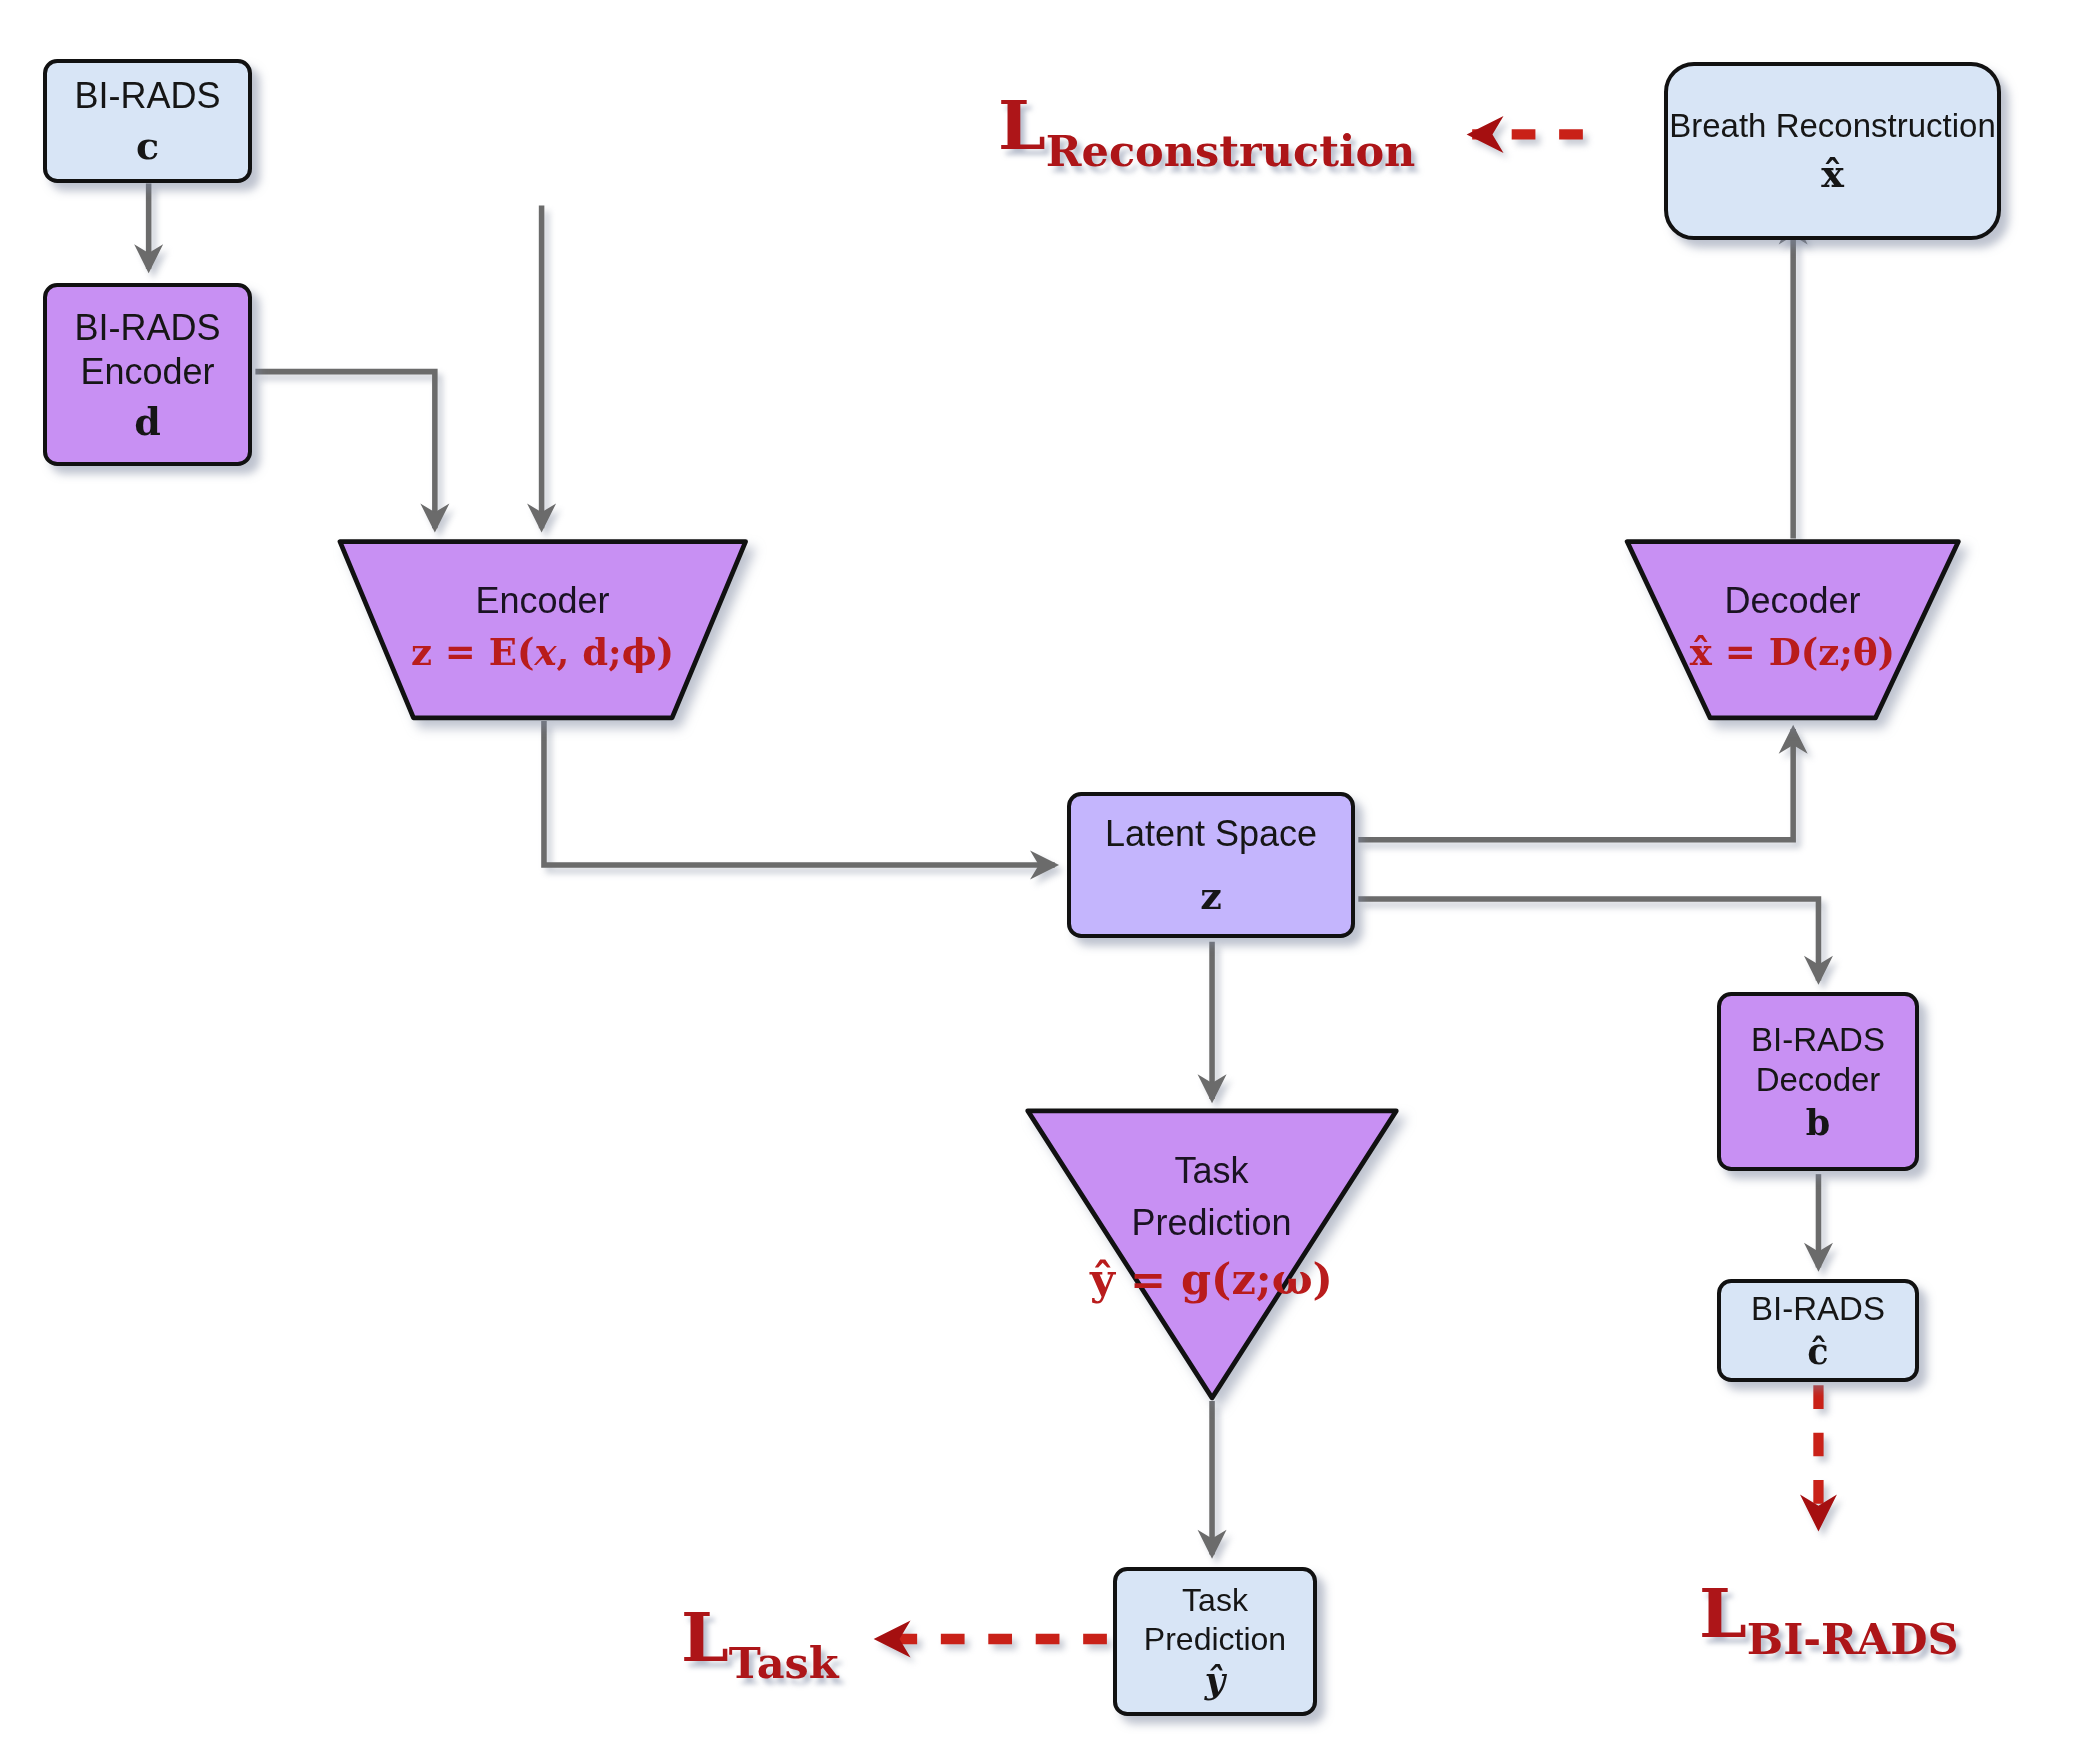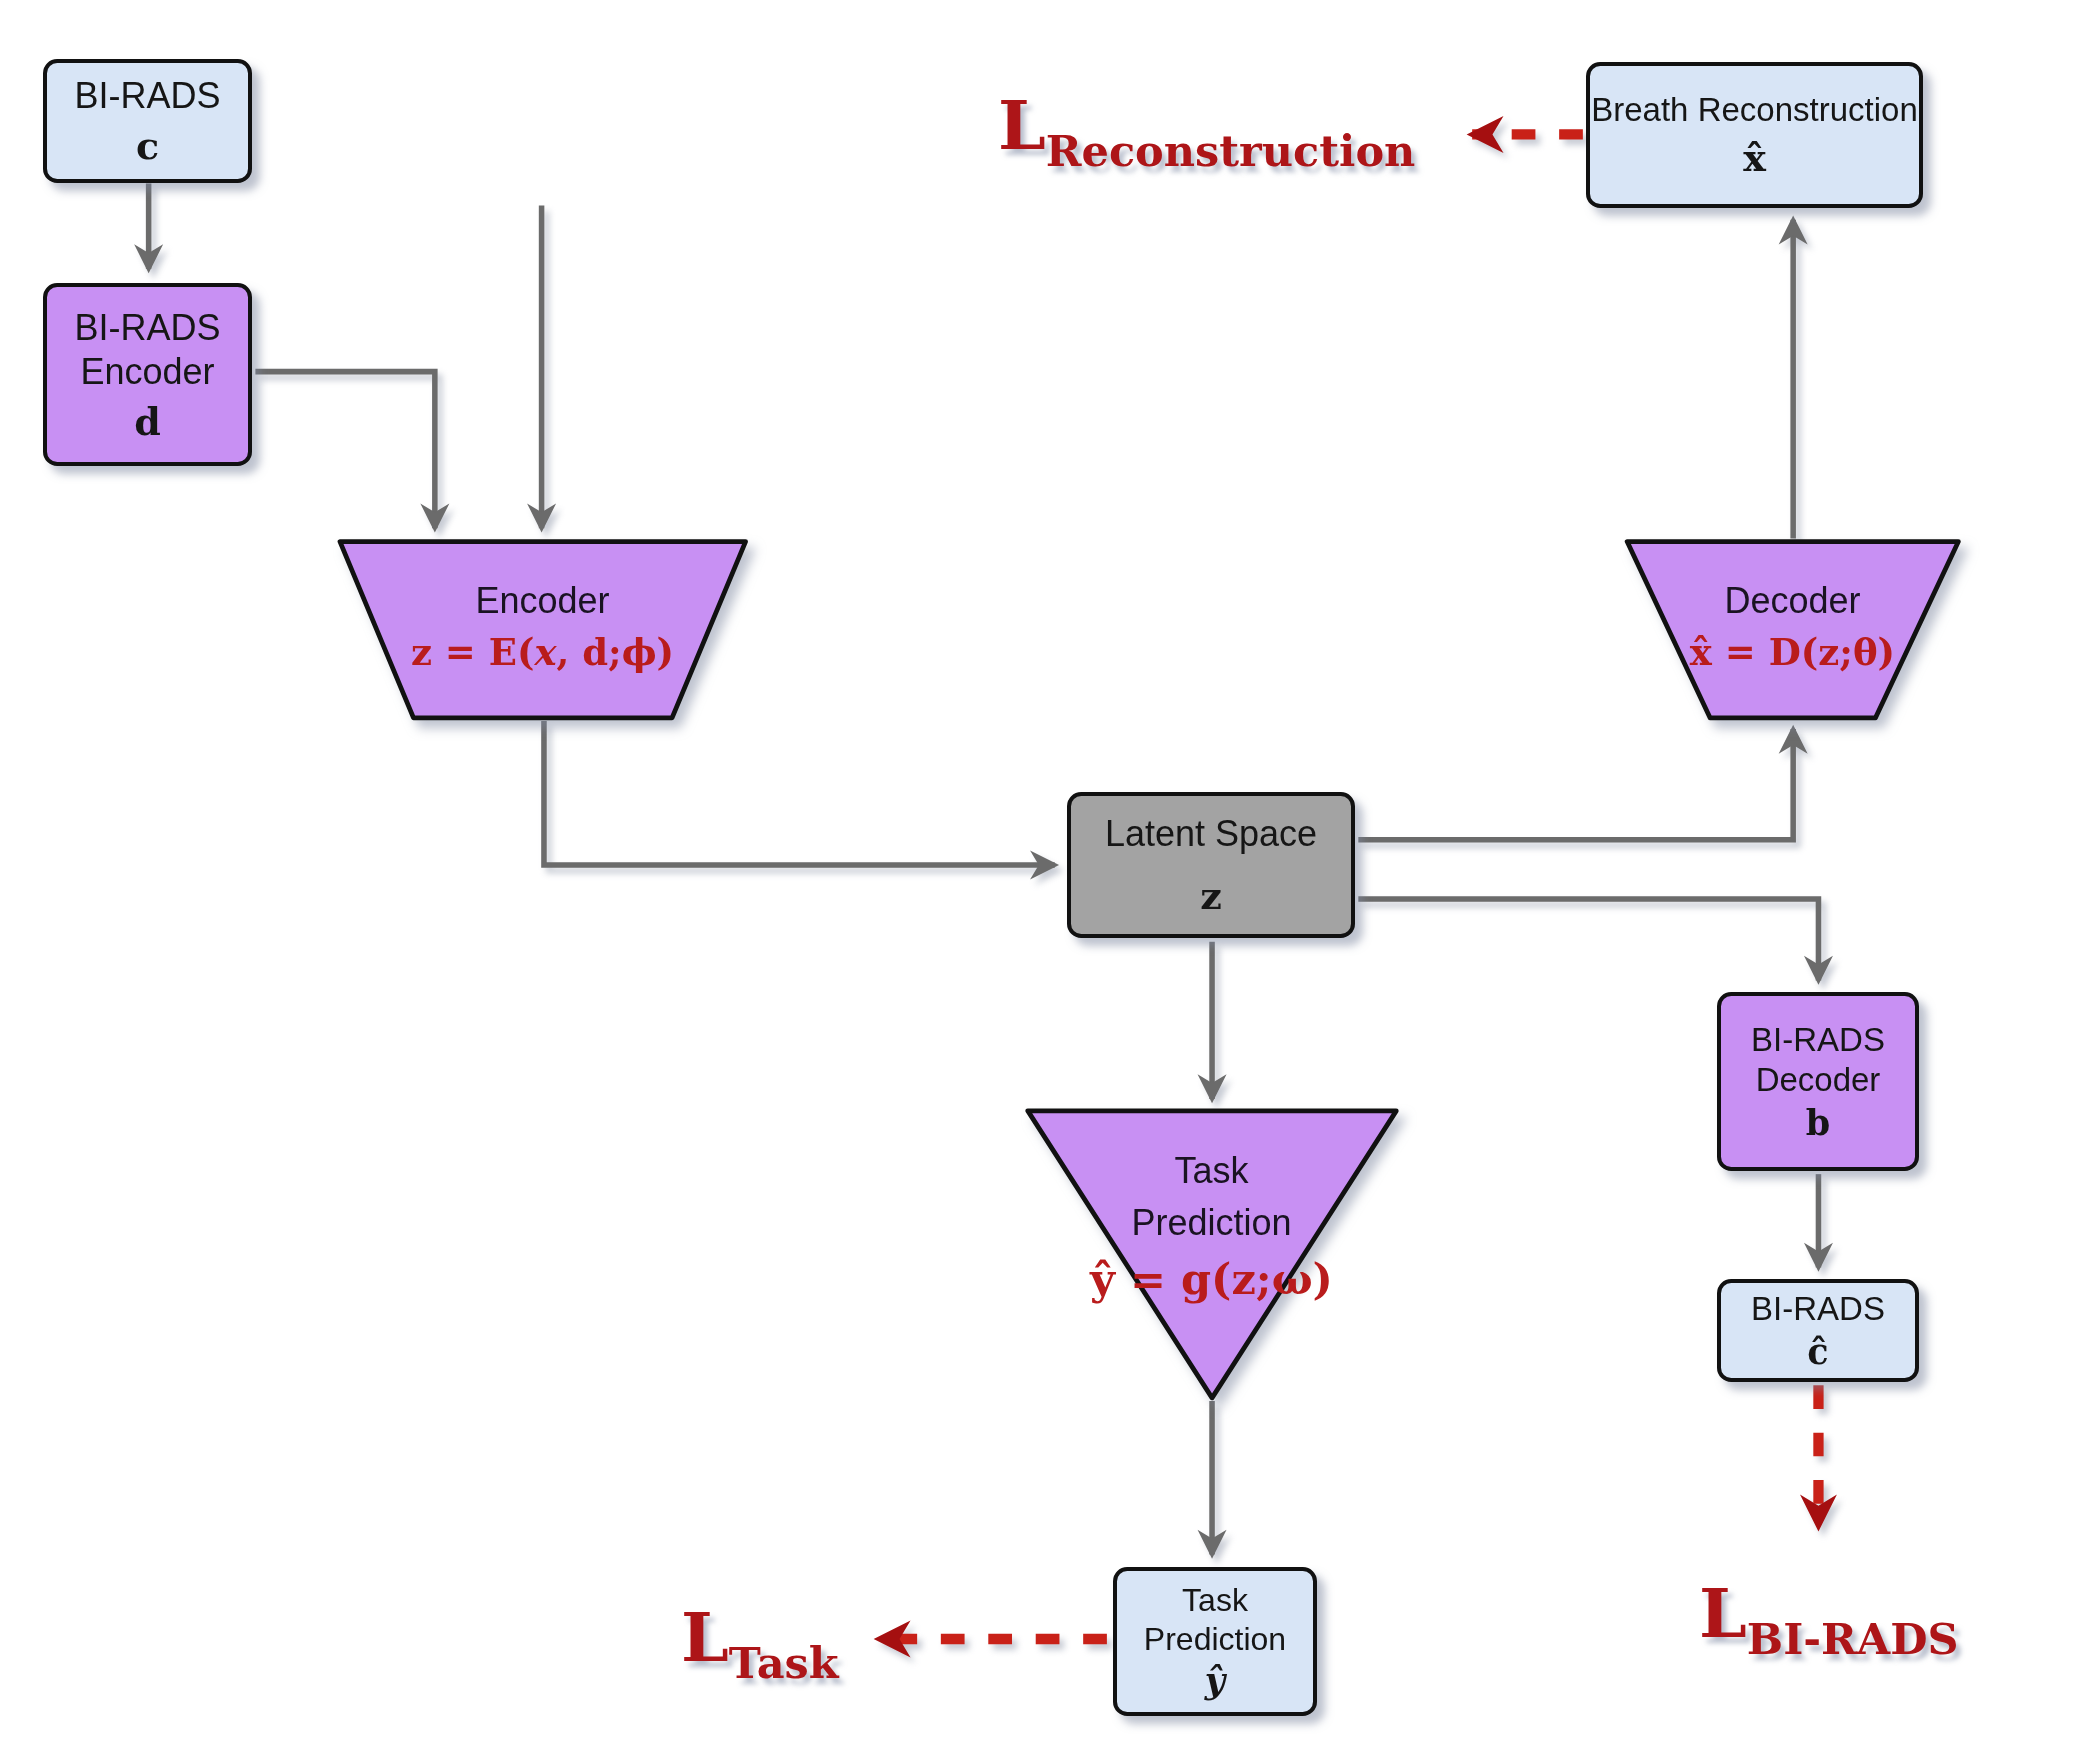--- a/index.html
+++ b/index.html
@@ -20,21 +20,21 @@
     border:4px solid #111111;
     border-radius:14.2px;
     display:flex;flex-direction:column;
     align-items:center;justify-content:center;
     text-align:center;
     box-shadow:7.1px 8px 8.7px rgba(125,135,160,0.5);
     color:#161616;
   }
   .blue{background:#d8e5f6;}
   .purple{background:#c890f3;}
-  .gold{background:#a3a3a3;gap:12px;}
+  .gold{background:#c4b5fd;gap:12px;}
 
   .lbl{font-size:36px;line-height:1.22;}
   .lbl.sm{font-size:33px;}
   .lbl.xs{font-size:32px;line-height:1.2;}
   .sym{
     font-family:"DejaVu Serif","Liberation Serif",serif;
     font-weight:bold;font-size:38px;line-height:1.15;margin-top:6.3px;
   }
   .sym.sm{font-size:35px;margin-top:3.2px;}
   .it{font-style:italic;}
@@ -103,21 +103,21 @@
     <div class="sym">c</div>
   </div>
 
 
   <div class="node purple" style="left:43px;top:283px;width:209px;height:183px;">
     <div class="lbl">BI-RADS</div>
     <div class="lbl">Encoder</div>
     <div class="sym">d</div>
   </div>
 
-  <div class="node blue" style="left:1586px;top:62px;width:337px;height:146px;">
+  <div class="node blue" style="left:1664px;top:62px;width:337px;height:178px;border-radius:30px;">
     <div class="lbl sm">Breath Reconstruction</div>
     <div class="sym">x̂</div>
   </div>
 
   <div class="node gold" style="left:1067px;top:792px;width:288px;height:146px;">
     <div class="lbl">Latent Space</div>
     <div class="sym">z</div>
   </div>
 
   <div class="node purple" style="left:1717px;top:992px;width:202px;height:179px;">

